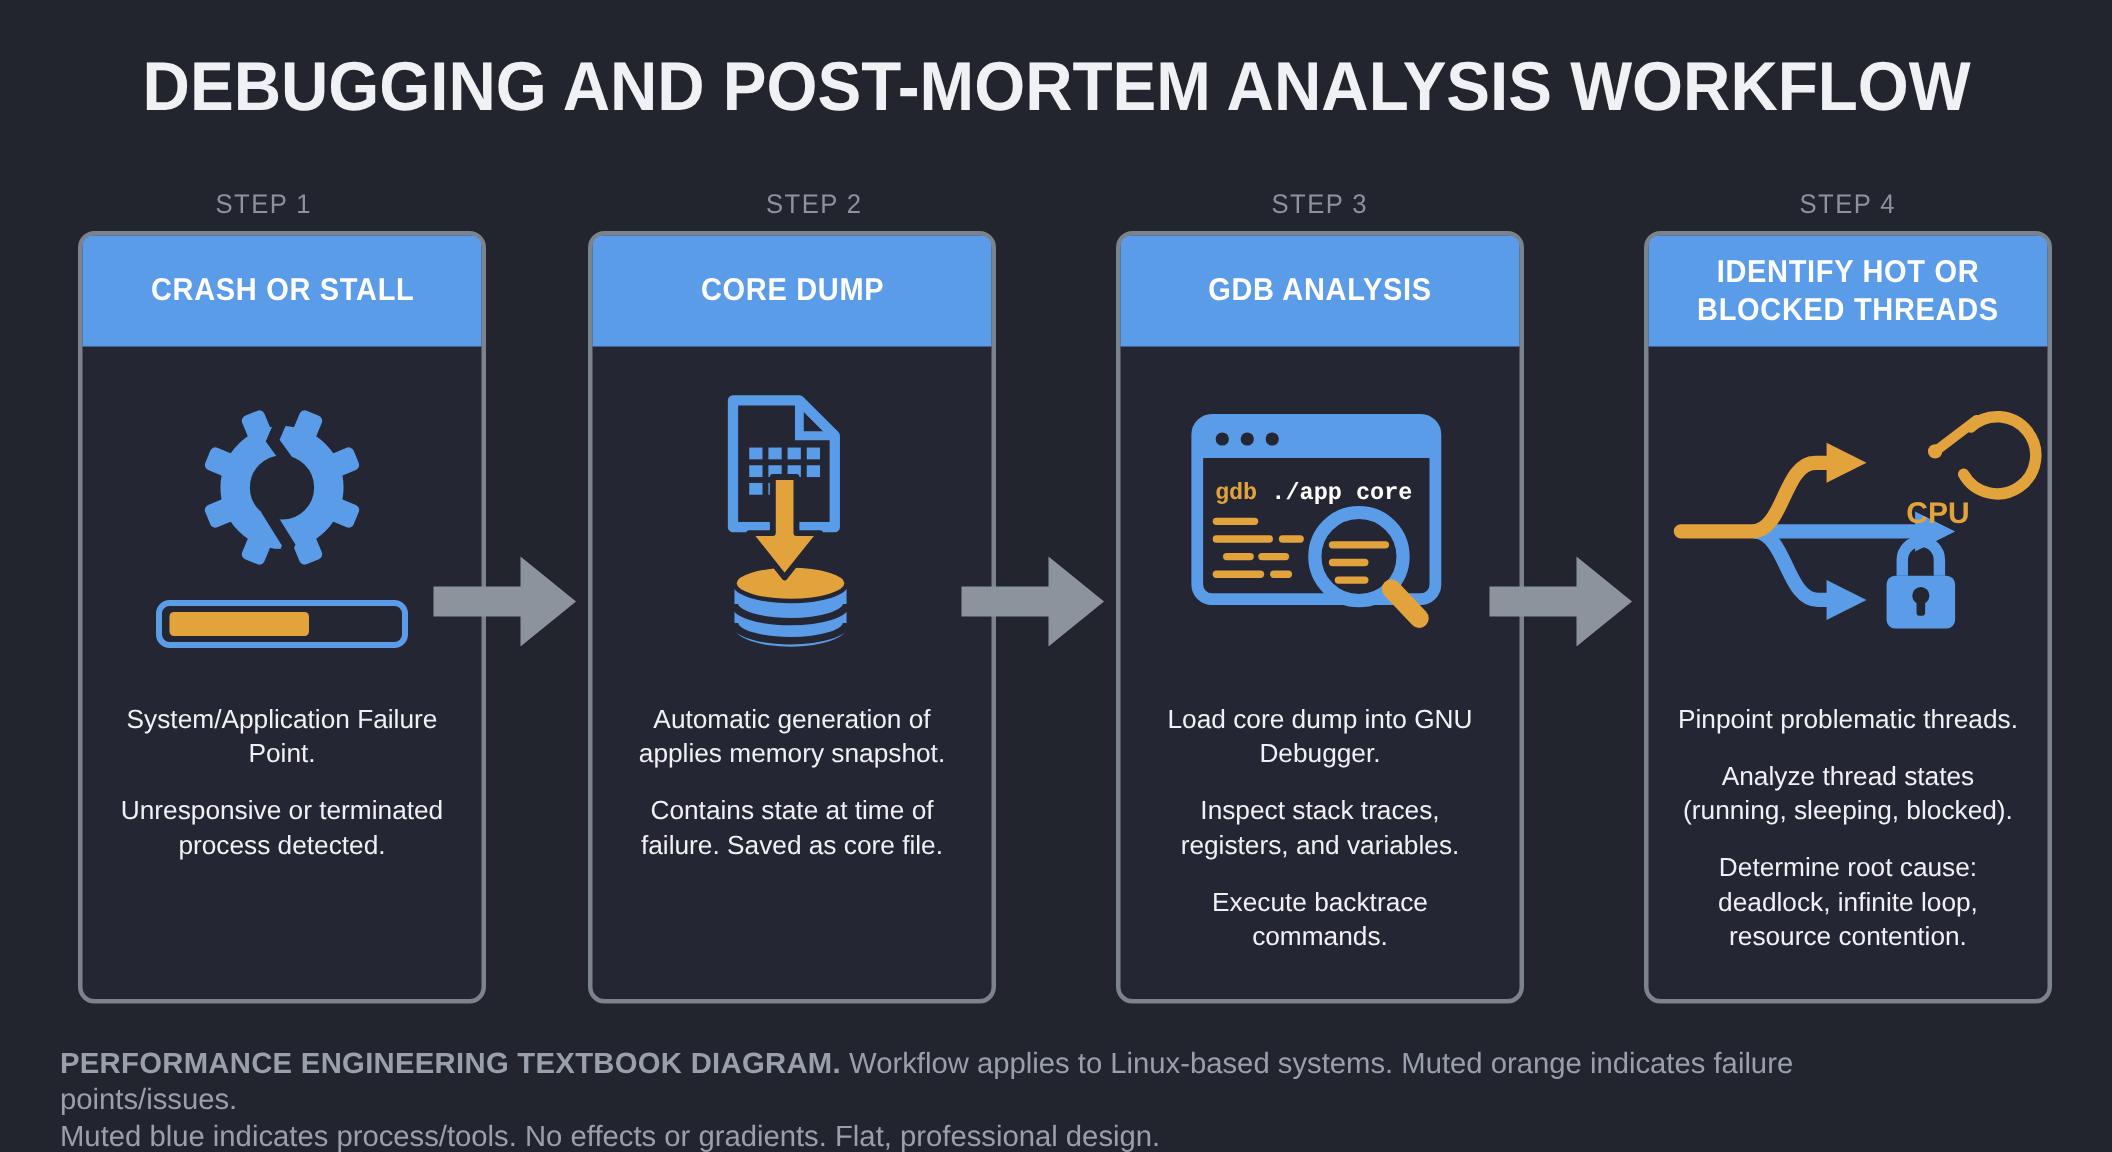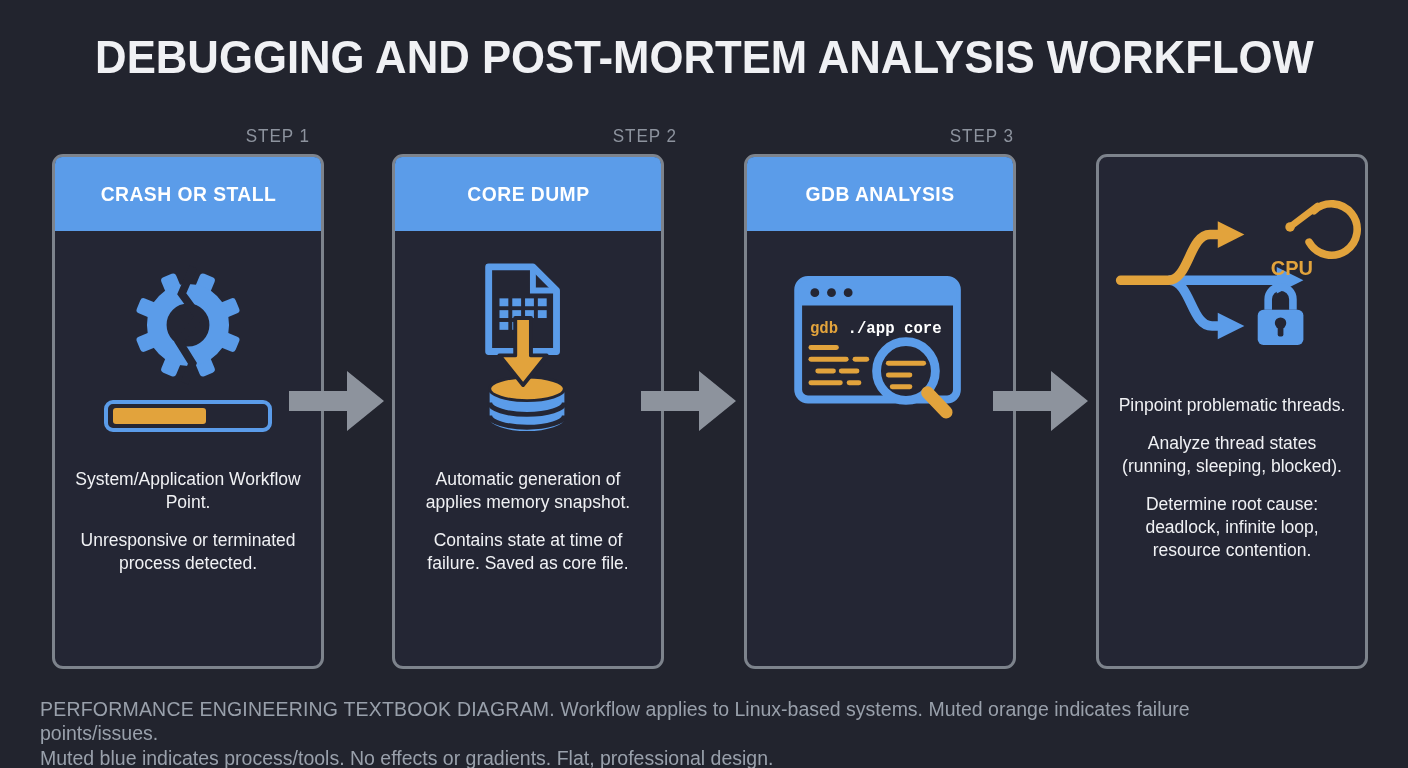--- a/index.html
+++ b/index.html
@@ -18,21 +18,21 @@
   .page{
     position:relative;width:1408px;height:768px;background:var(--bg);
     overflow:hidden;font-family:"Liberation Sans",sans-serif;
   }
   .title{
     position:absolute;top:30px;left:0;width:100%;text-align:center;
     font-size:46px;font-weight:bold;color:var(--white);letter-spacing:0px;white-space:nowrap;
   }
   .title > span{display:inline-block;transform:scaleX(0.95);}
   .step-label{
-    position:absolute;top:126px;width:272px;text-align:right;
+    position:absolute;top:126px;width:272px;text-align:center;
     color:var(--steplabel);font-size:18px;letter-spacing:1px;
   }
   .step-label > span{display:inline-block;transform:scaleX(0.95);}
   .card{
     position:absolute;top:154px;width:272px;height:515px;
     background:var(--card-bg);border:3px solid var(--border);border-radius:11px;
   }
   .card-header{
     height:74px;background:var(--blue);border-radius:7px 7px 0 0;
     display:flex;align-items:center;justify-content:center;text-align:center;
@@ -53,34 +53,35 @@
   }
   .progress-fill{
     position:absolute;left:5px;top:4px;width:93px;height:16px;
     background:var(--orange);border-radius:3px;
   }
   .flow-arrow{position:absolute;top:371px;width:95px;height:60px;}
   .footer{
     position:absolute;left:40px;top:697px;width:1180px;
     color:var(--footer);font-size:19.5px;line-height:1.25;
   }
-  .footer .bold{font-weight:normal;letter-spacing:0.2px;}
+  .footer .bold{font-weight:bold;letter-spacing:0.2px;}
   svg{display:block;overflow:visible;}
   .mono{font-family:"Liberation Mono",monospace;font-weight:bold;}
 </style>
 </head>
 <body>
 
 <div class="page">
 
   <div class="title"><span>DEBUGGING AND POST-MORTEM ANALYSIS WORKFLOW</span></div>
 
   <div class="step-label" style="left:40px"><span>STEP 1</span></div>
   <div class="step-label" style="left:407px"><span>STEP 2</span></div>
   <div class="step-label" style="left:744px"><span>STEP 3</span></div>
+  <div class="step-label" style="left:1096px"><span>STEP 4</span></div>
 
   <div class="card" style="left:52px">
     <div class="card-header">
         <span>CRASH OR STALL</span>
       </div>
     <div class="icon-area">
       <svg width="116" height="116" viewBox="0 0 130 130">
         <g fill="var(--blue)">
           <g transform="rotate(22.5 65 65)">
               <rect x="56" y="5" width="18" height="26" rx="4"></rect>
@@ -108,21 +109,21 @@
             </g>
         </g>
         <circle cx="65" cy="65" r="35" fill="none" stroke="var(--blue)" stroke-width="22"></circle>
         <path d="M71,0 L58,30 L77,56 L55,84 L70,108 L61,130" fill="none" stroke="var(--card-bg)" stroke-width="9"></path>
       </svg>
       <div class="progress">
         <div class="progress-fill"></div>
       </div>
     </div>
     <div class="card-text">
-      <p>System/Application Workflow Point.</p>
+      <p>System/Application Failure Point.</p>
       <p>Unresponsive or terminated process detected.</p>
     </div>
   </div>
 
   <div class="card" style="left:392px">
     <div class="card-header">
         <span>CORE DUMP</span>
       </div>
     <div class="icon-area">
       <svg width="128" height="177" viewBox="0 0 130 180">
@@ -187,23 +188,31 @@
           <circle cx="114" cy="97" r="30" fill="var(--card-bg)" stroke="var(--blue)" stroke-width="9"></circle>
           <g stroke="var(--orange)" stroke-width="5" stroke-linecap="round">
             <path d="M96,89 h36"></path>
               <path d="M96,101 h22"></path>
               <path d="M100,113 h18"></path>
           </g>
           <path d="M136,119 L155,139" stroke="var(--orange)" stroke-width="13" stroke-linecap="round"></path>
         </g>
       </svg>
     </div>
+    <div class="card-text">
+      <p>Load core dump into GNU Debugger.</p>
+      <p>Inspect stack traces, registers, and variables.</p>
+      <p>Execute backtrace commands.</p>
+    </div>
   </div>
 
   <div class="card" style="left:1096px">
+    <div class="card-header">
+        <span>IDENTIFY HOT OR BLOCKED THREADS</span>
+      </div>
     <div class="icon-area">
       <svg width="238" height="181" viewBox="0 0 250 190">
 
         <path d="M60,100 H172" stroke="var(--blue)" stroke-width="10" stroke-linecap="round" fill="none"></path>
         <polygon points="172,86 200,100 172,114" fill="var(--blue)"></polygon>
 
         <path d="M60,100 C82,102 82,148 104,148 H110" stroke="var(--blue)" stroke-width="10" stroke-linecap="round" fill="none"></path>
         <polygon points="110,134 138,148 110,162" fill="var(--blue)"></polygon>
 
         <path d="M8,100 H58 C80,100 80,52 102,52 H110" stroke="var(--orange)" stroke-width="10" stroke-linecap="round" fill="none"></path>

